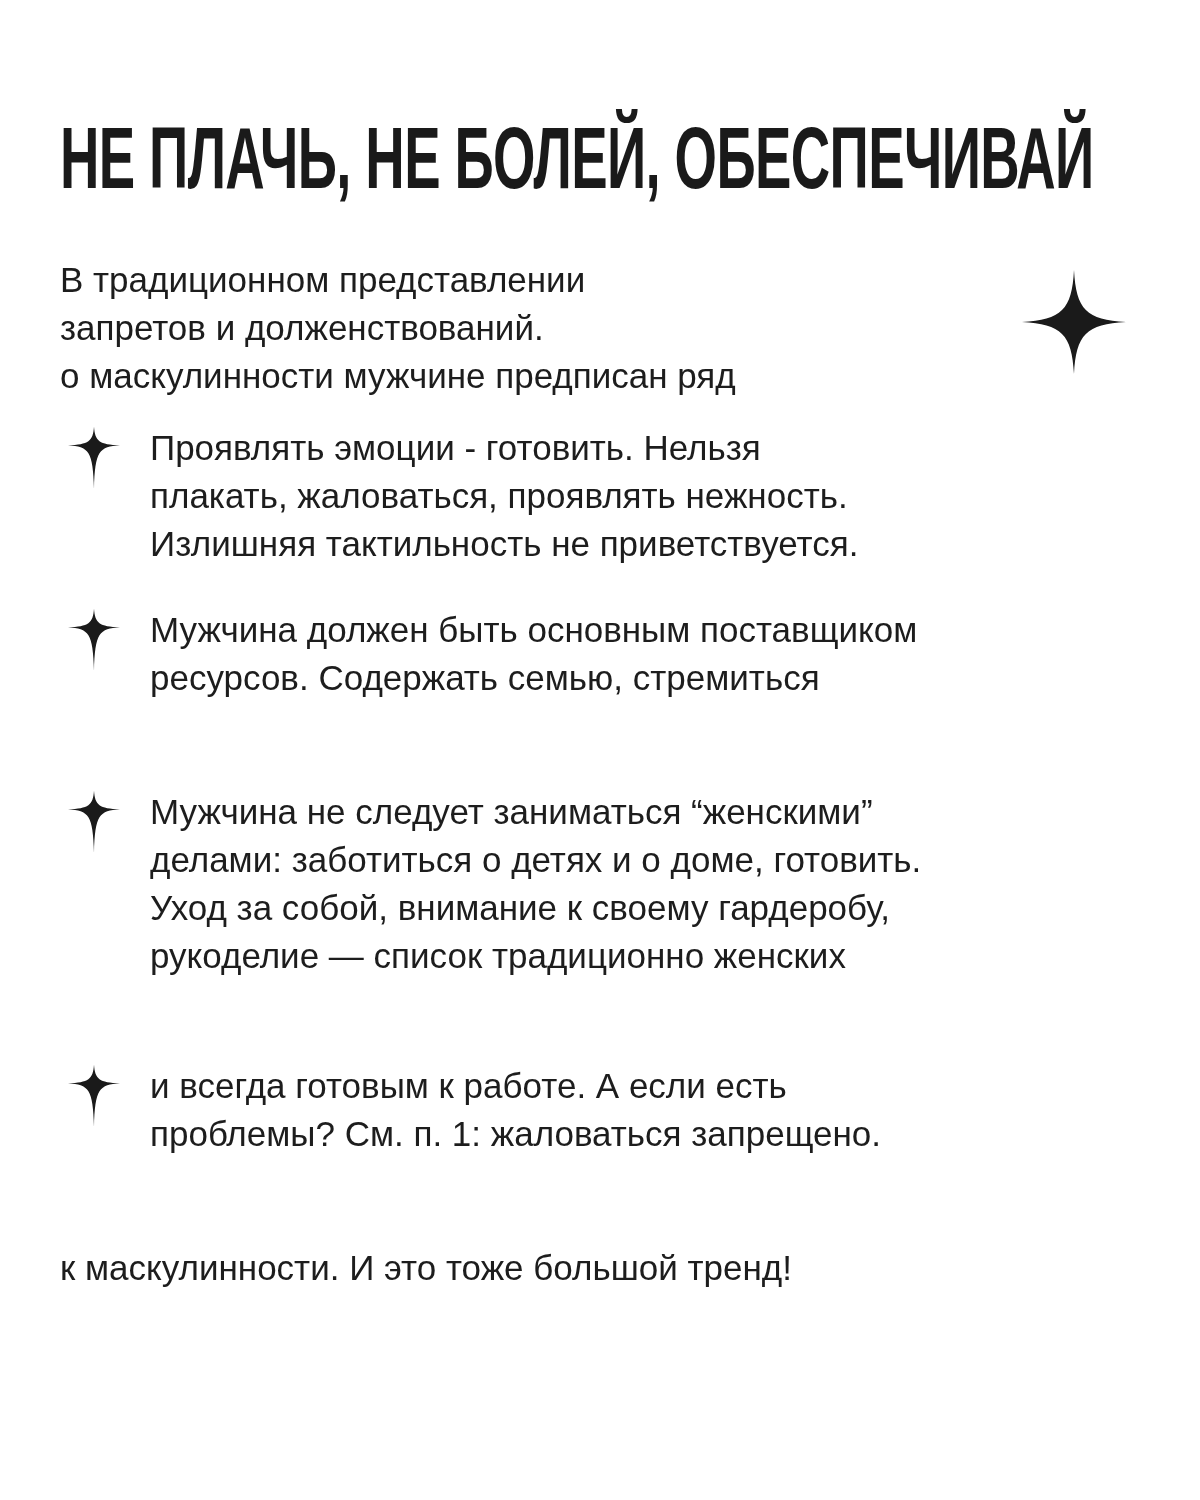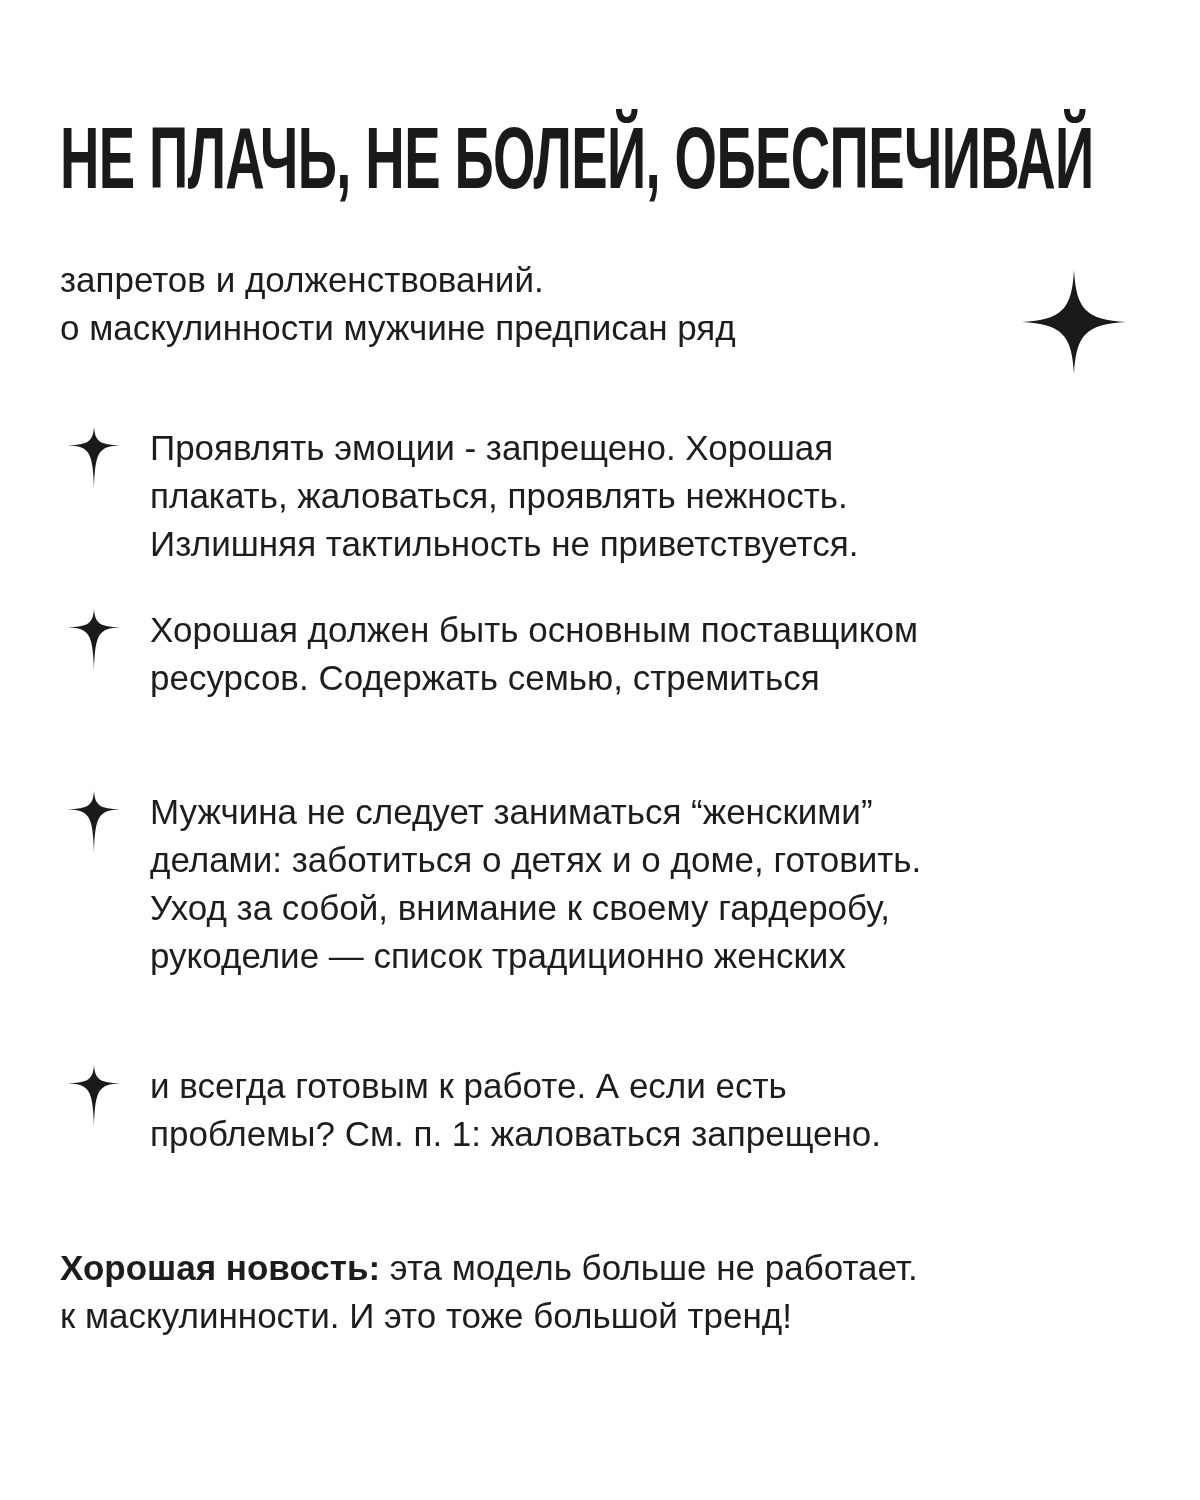--- a/index.html
+++ b/index.html
@@ -13,45 +13,46 @@
   .outro { position:absolute; left:60px; top:1244px; width:1100px; font-size:35px; line-height:48px; color:#1d1d1d; }
   .outro b { font-weight:700; }
   .line { display:block; white-space:nowrap; }
 </style>
 </head>
 <body>
 
 <div class="title">НЕ ПЛАЧЬ, НЕ БОЛЕЙ, ОБЕСПЕЧИВАЙ</div>
 
 <div class="intro">
+  <span class="line">В традиционном представлении</span>
   <span class="line">запретов и долженствований.</span>
   <span class="line">о маскулинности мужчине предписан ряд</span>
 </div>
 
 <svg class="star-big" viewBox="0 0 100 100">
   <path d="M50 0 C52 38 62 48 100 50 C62 52 52 62 50 100 C48 62 38 52 0 50 C38 48 48 38 50 0 Z" fill="#1a1a1a"></path>
 </svg>
 
 <div class="item" style="top:424px;">
   <svg class="star" viewBox="0 0 100 120">
       <path d="M50 0 C52 28 60 34 100 36 C60 38 52 46 50 120 C48 46 40 38 0 36 C40 34 48 28 50 0 Z" fill="#1a1a1a"></path>
     </svg>
   <div class="text">
-    <span class="line">Проявлять эмоции - запрещено. Хорошая</span>
+    <span class="line">Проявлять эмоции - готовить. Нельзя</span>
     <span class="line">плакать, жаловаться, проявлять нежность.</span>
     <span class="line">Излишняя тактильность не приветствуется.</span>
   </div>
 </div>
 
 <div class="item" style="top:606px;">
   <svg class="star" viewBox="0 0 100 120">
       <path d="M50 0 C52 28 60 34 100 36 C60 38 52 46 50 120 C48 46 40 38 0 36 C40 34 48 28 50 0 Z" fill="#1a1a1a"></path>
     </svg>
   <div class="text">
-    <span class="line">Хорошая должен быть основным поставщиком</span>
+    <span class="line">Мужчина должен быть основным поставщиком</span>
     <span class="line">ресурсов. Содержать семью, стремиться</span>
   </div>
 </div>
 
 <div class="item" style="top:788px;">
   <svg class="star" viewBox="0 0 100 120">
       <path d="M50 0 C52 28 60 34 100 36 C60 38 52 46 50 120 C48 46 40 38 0 36 C40 34 48 28 50 0 Z" fill="#1a1a1a"></path>
     </svg>
   <div class="text">
     <span class="line">Мужчина не следует заниматься “женскими”</span>
@@ -65,15 +66,14 @@
   <svg class="star" viewBox="0 0 100 120">
       <path d="M50 0 C52 28 60 34 100 36 C60 38 52 46 50 120 C48 46 40 38 0 36 C40 34 48 28 50 0 Z" fill="#1a1a1a"></path>
     </svg>
   <div class="text">
     <span class="line">и всегда готовым к работе. А если есть</span>
     <span class="line">проблемы? См. п. 1: жаловаться запрещено.</span>
   </div>
 </div>
 
 <div class="outro">
-  <span class="line"><b>Хорошая новость:</b><span> эта модель больше не работает.</span></span>
   <span class="line">к маскулинности. И это тоже большой тренд!</span>
 </div>
 
 </body></html>

